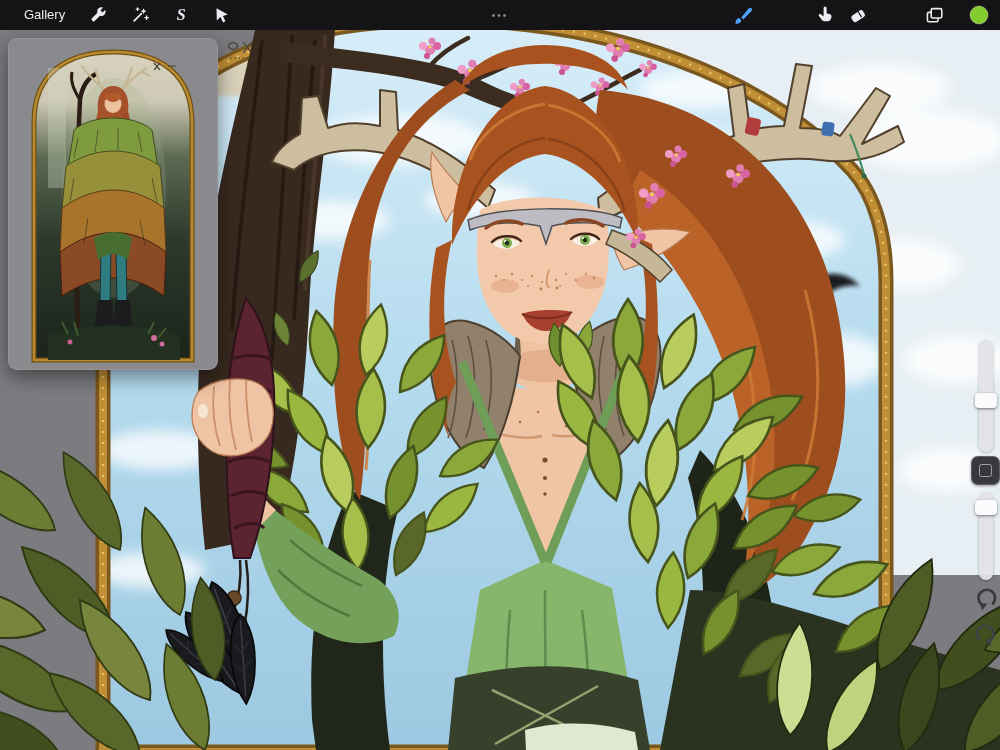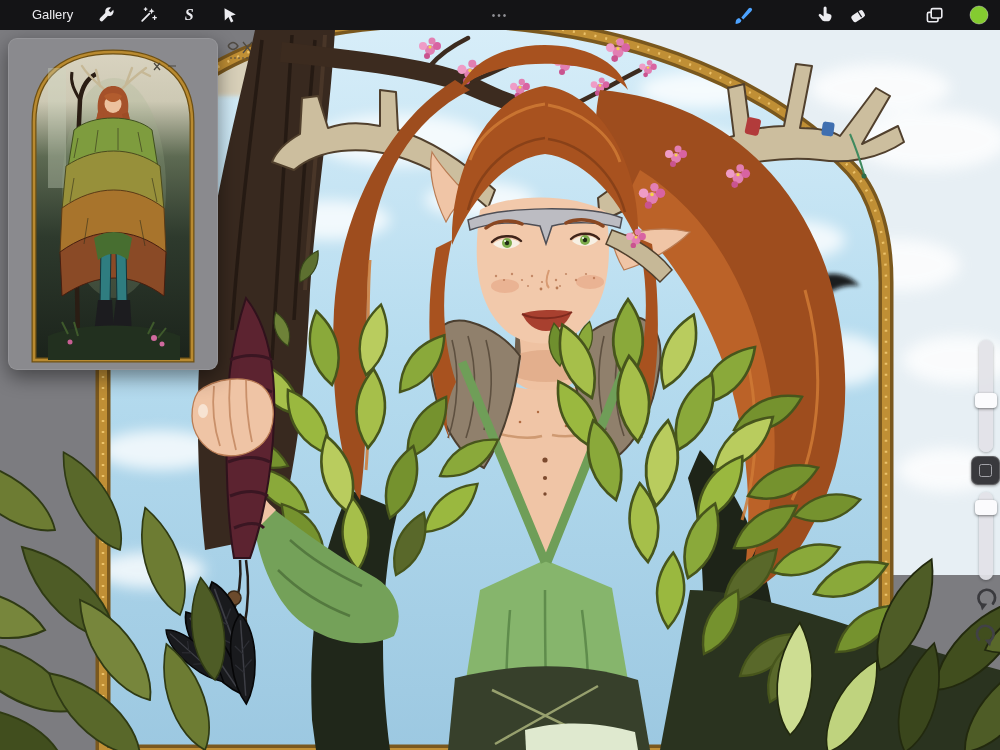--- a/index.html
+++ b/index.html
@@ -4,21 +4,21 @@
 <style>
   html,body{margin:0;padding:0;}
   body{width:1000px;height:750px;overflow:hidden;background:#000;
        font-family:"Liberation Sans",sans-serif;}
   button{background:none;border:none;padding:0;cursor:pointer;}
 
   
   .topbar{position:relative;height:30px;background:#141416;display:flex;
           align-items:center;justify-content:space-between;z-index:5;}
   .tb-left,.tb-right{display:flex;align-items:center;height:100%;}
-  .tb-gallery{color:#ececf0;font-size:13px;padding:0 8px 0 32px;line-height:30px;}
+  .tb-gallery{color:#ececf0;font-size:13px;padding:0 8px 0 24px;line-height:30px;}
   .tb-icon{width:30px;height:30px;display:flex;align-items:center;justify-content:center;}
   .tb-left .tb-icon{margin-left:11px;}
   .tb-center{position:absolute;left:50%;top:50%;transform:translate(-50%,-50%);
              color:#8f8f94;font-size:10px;letter-spacing:2px;}
   .tb-right{margin-right:6px;}
   .m-smudge{margin-left:52px;}
   .m-erase{margin-left:3px;}
   .m-layers{margin-left:46px;}
   .m-color{margin-left:15px;}
   .s-glyph{font-family:"Liberation Serif",serif;font-style:italic;font-weight:bold;

